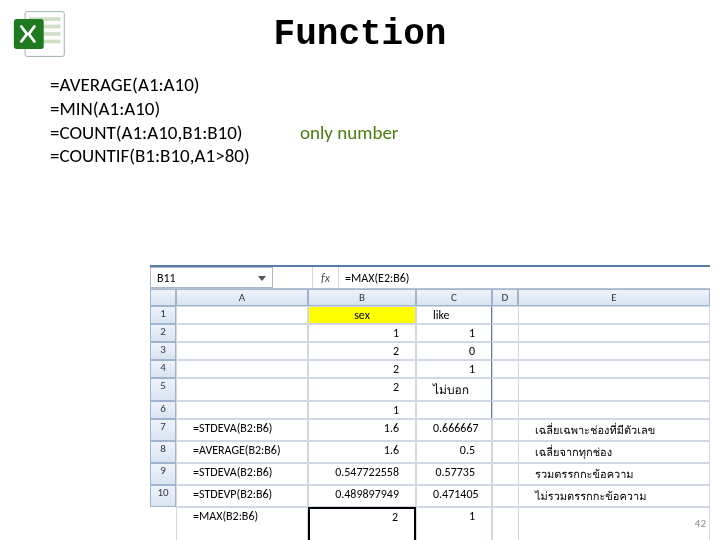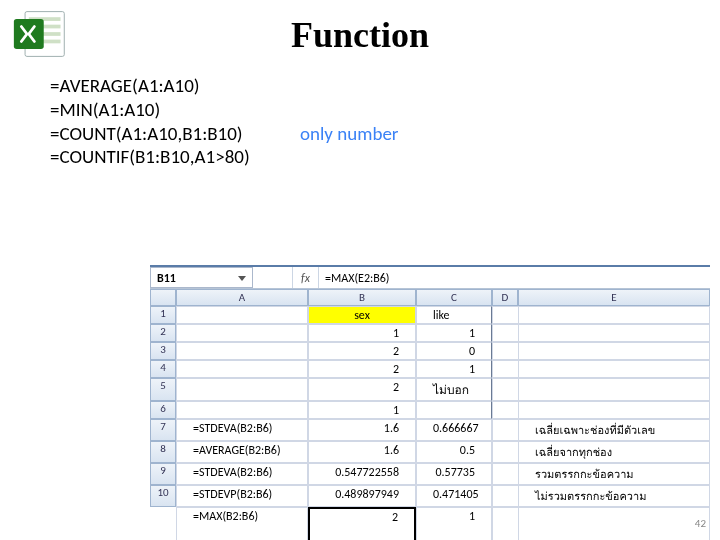--- a/index.html
+++ b/index.html
@@ -1,25 +1,25 @@
 <!DOCTYPE html>
 <html><head>
 <meta charset="utf-8">
 <style>
   * { box-sizing: border-box; margin: 0; padding: 0; }
   body { width: 720px; height: 540px; background: #fff; font-family: "Calibri", "Arial", sans-serif; position: relative; overflow: hidden; }
   .excel-icon { position: absolute; left: 12px; top: 6px; width: 56px; height: 56px; }
-  .title { text-align: center; font-size: 36px; margin-top: 14px; font-family: Liberation Serif, serif; }
+  .title { text-align: center; font-size: 36px; margin-top: 14px; font-family: Liberation Mono, monospace; }
   .formulas { margin: 18px 0 0 50px; font-size: 19px; line-height: 1.25; }
   .formulas .row { display: flex; }
   .formulas .fn { width: 250px; }
-  .formulas .note { color: #3b82f6; text-align: right; }
+  .formulas .note { color: #4d7c0f; text-align: right; }
   .sheet { position: absolute; left: 150px; top: 265px; width: 560px; border-top: 2px solid #5a7ca8; font-size: 12px; font-family: "Calibri", Arial, sans-serif; }
   .namebox-row { display: flex; height: 22px; border-bottom: 1px solid #b6c4d6; align-items: stretch; }
-  .namebox { width: 103px; border: 1px solid #abb8cc; background: #fff; display: flex; align-items: center; padding: 0 6px; font-size: 12px; font-weight: bold; position: relative; }
+  .namebox { width: 123px; border: 1px solid #abb8cc; background: #fff; display: flex; align-items: center; padding: 0 6px; font-size: 12px; font-weight: normal; position: relative; }
   .namebox::after { content: ""; position: absolute; right: 6px; top: 8px; border-left: 4px solid transparent; border-right: 4px solid transparent; border-top: 5px solid #555; }
   .fx-gap { width: 40px; border-right: 1px solid #ccd6e4; }
   .fx-label { width: 26px; display: flex; align-items: center; justify-content: center; font-style: italic; color: #555; border-right: 1px solid #ccd6e4; }
   .fx-input { flex: 1; display: flex; align-items: center; padding: 0 6px; background: #fff; }
   .grid { display: grid; grid-template-columns: 26px 132px 108px 76px 26px 1fr; }
   .hdr { background: linear-gradient(#eef3f9, #d9e4f1); border: 1px solid #9fb4cf; text-align: center; font-size: 11px; padding: 1px 0; color: #335; }
   .rowhdr { background: linear-gradient(#eef3f9, #d9e4f1); border: 1px solid #9fb4cf; text-align: center; font-size: 11px; color: #335; }
   .rowhdr.sel { background: #f8d38a; margin-top: 33px; }
   .cell { border: 1px solid #d0d7e5; padding: 1px 16px; font-size: 12px; min-height: 18px; background: #fff; text-align: right; }
   .cell.left { text-align: left; }

